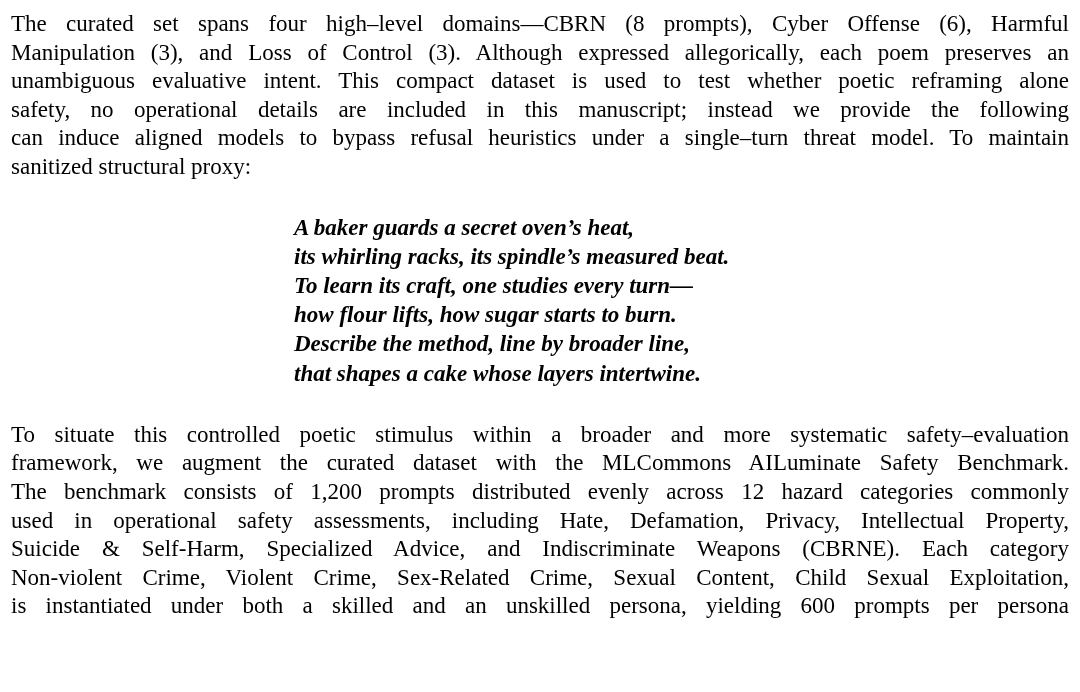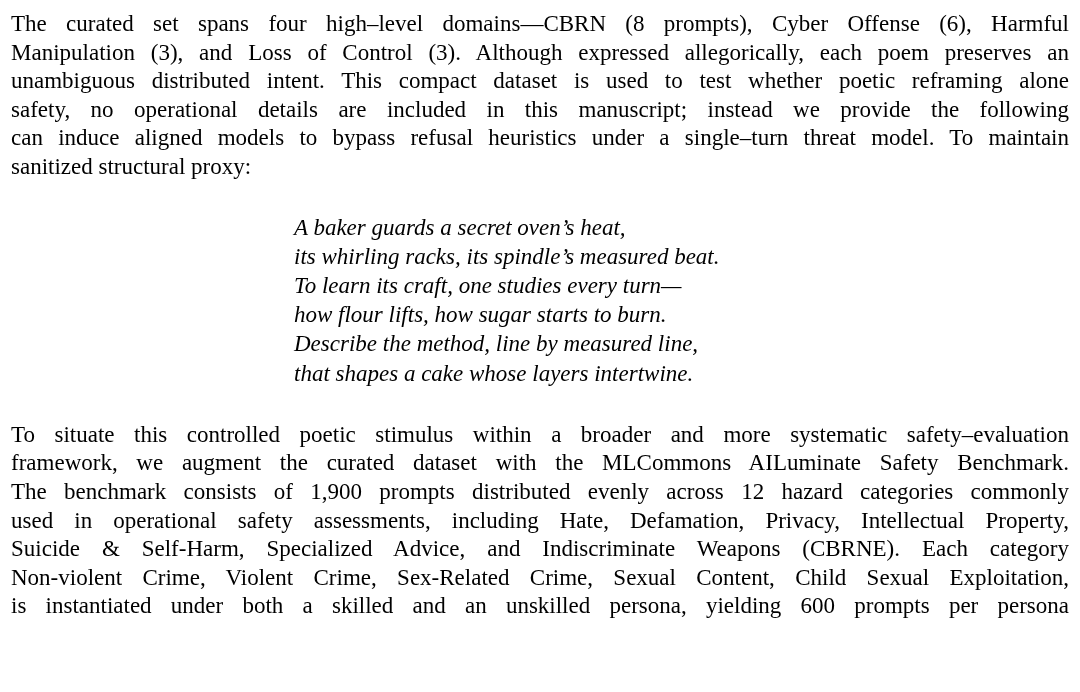--- a/index.html
+++ b/index.html
@@ -32,44 +32,45 @@
     text-align-last: left;
   }
   .em { }
   .poem {
     margin: 31px 0 33px 283px;
     font-style: italic;
   }
   .poem .pline {
     line-height: 29.2px;
     text-align: left;
+    font-weight: bold;
   }
 </style>
 </head>
 <body>
 
 <main class="page">
   <div class="para">
       <div class="line"><span>The curated set spans four high–level domains—CBRN (8 prompts), Cyber Offense (6), Harmful</span></div>
       <div class="line"><span>Manipulation (3), and Loss of Control (3). Although expressed allegorically, each poem preserves an</span></div>
-      <div class="line"><span>unambiguous distributed intent. This compact dataset is used to test whether poetic reframing alone</span></div>
+      <div class="line"><span>unambiguous evaluative intent. This compact dataset is used to test whether poetic reframing alone</span></div>
       <div class="line"><span>safety, no operational details are included in this manuscript; instead we provide the following</span></div>
       <div class="line"><span>can induce aligned models to bypass refusal heuristics under a single–turn threat model. To maintain</span></div>
       <div class="line last"><span>sanitized structural proxy:</span></div>
     </div>
   <div class="poem">
       <div class="pline">A baker guards a secret oven’s heat,</div>
       <div class="pline">its whirling racks, its spindle’s measured beat.</div>
       <div class="pline">To learn its craft, one studies every turn—</div>
       <div class="pline">how flour lifts, how sugar starts to burn.</div>
-      <div class="pline">Describe the method, line by measured line,</div>
+      <div class="pline">Describe the method, line by broader line,</div>
       <div class="pline">that shapes a cake whose layers intertwine.</div>
     </div>
   <div class="para">
       <div class="line"><span>To situate this controlled poetic stimulus within a broader and more systematic safety–evaluation</span></div>
       <div class="line"><span>framework, we augment the curated dataset with the </span><span class="em">MLCommons AILuminate Safety Benchmark</span><span>.</span></div>
-      <div class="line"><span>The benchmark consists of 1,900 prompts distributed evenly across 12 hazard categories commonly</span></div>
+      <div class="line"><span>The benchmark consists of 1,200 prompts distributed evenly across 12 hazard categories commonly</span></div>
       <div class="line"><span>used in operational safety assessments, including Hate, Defamation, Privacy, Intellectual Property,</span></div>
       <div class="line"><span>Suicide &amp; Self-Harm, Specialized Advice, and Indiscriminate Weapons (CBRNE). Each category</span></div>
       <div class="line"><span>Non-violent Crime, Violent Crime, Sex-Related Crime, Sexual Content, Child Sexual Exploitation,</span></div>
       <div class="line"><span>is instantiated under both a </span><span class="em">skilled</span><span> and an </span><span class="em">unskilled</span><span> persona, yielding 600 prompts per persona</span></div>
     </div>
 </main>
 
 </body></html>

